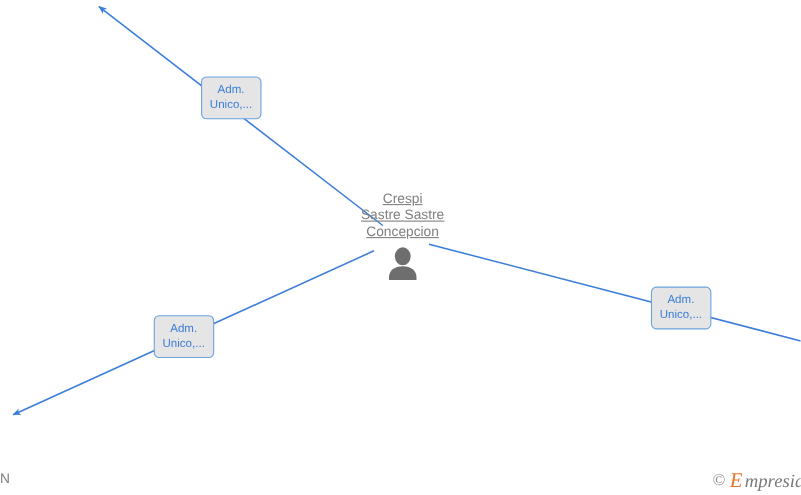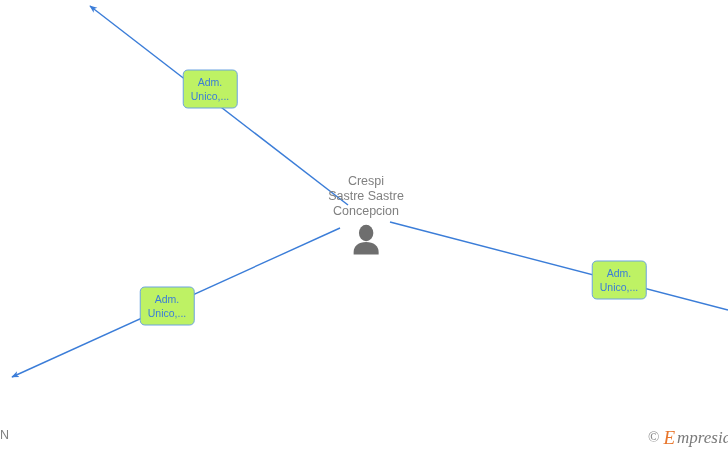--- a/index.html
+++ b/index.html
@@ -32,32 +32,32 @@
     transform: translate(-50%, -50%);
     text-align: center;
     white-space: nowrap;
   }
   .node-label {
     color: #808080;
     font-size: 12.5px;
     line-height: 15px;
     text-align: center;
   }
-  .node-label div { display: block; }
+  .node-label div { display: block; text-decoration: underline; }
   .person-icon {
     display: block;
     margin: 4px auto 0 auto;
   }
   .edge-label {
     position: absolute;
     transform: translate(-50%, -50%);
     box-sizing: border-box;
     border: 1px solid #6aa3e0;
     border-radius: 5px;
-    background: #bef264;
+    background: #e5e5e5;
     color: #3b7dd8;
     font-size: 10.5px;
     line-height: 14px;
     text-align: center;
     padding: 4px 7px 5px 7px;
     white-space: nowrap;
   }
   .edge-label div { display: block; }
   .corner-text {
     position: absolute;

